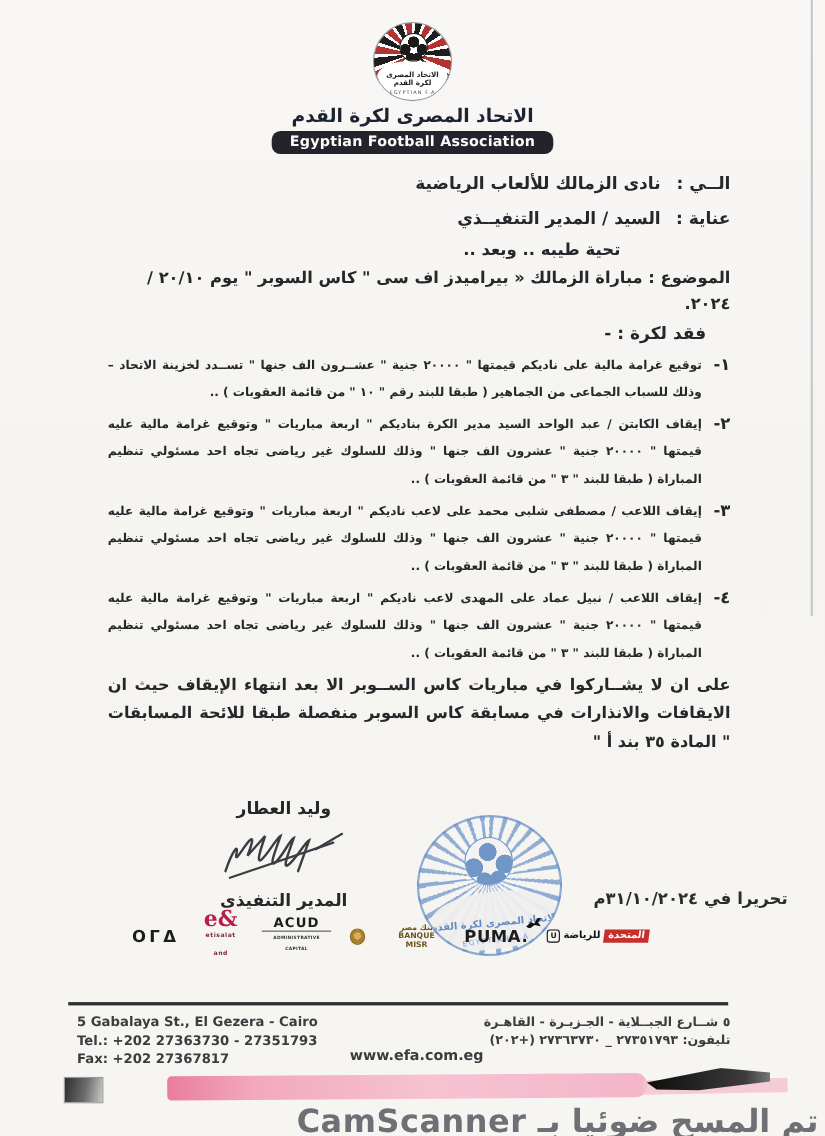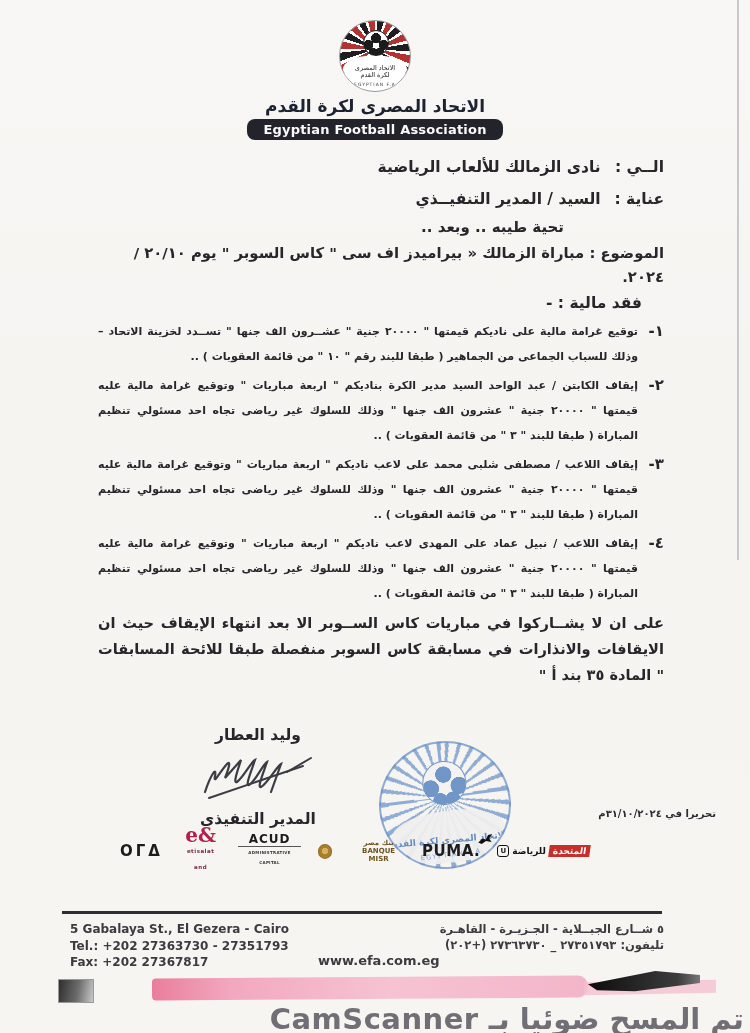--- a/index.html
+++ b/index.html
@@ -32,21 +32,21 @@
   .crest-ball{
     position:absolute;top:9px;left:23px;width:26px;height:26px;border-radius:50%;
     background:
       radial-gradient(circle at 50% 30%,#1b1b1b 0 24%,transparent 25%),
       radial-gradient(circle at 18% 58%,#1b1b1b 0 20%,transparent 21%),
       radial-gradient(circle at 82% 58%,#1b1b1b 0 20%,transparent 21%),
       radial-gradient(circle at 38% 88%,#1b1b1b 0 16%,transparent 17%),
       radial-gradient(circle at 66% 88%,#1b1b1b 0 16%,transparent 17%),#fff;
     border:1px solid #1b1b1b;
   }
-  .crest-txt{position:absolute;left:0;right:0;bottom:11px;font-size:6.5px;font-weight:normal;line-height:7px;color:#222;}
+  .crest-txt{position:absolute;left:0;right:0;bottom:11px;font-size:6.5px;font-weight:bold;line-height:7px;color:#222;}
   .crest-arc{position:absolute;left:0;right:0;bottom:3px;font-size:4.5px;color:#444;letter-spacing:1px;}
   .org-ar{margin-top:4px;font-size:17px;font-weight:bold;color:#1c2330;}
   .org-banner{
     display:inline-block;margin-top:3px;background:#23232c;color:#fbfbfb;
     font-size:13px;font-weight:bold;padding:3px 16px;border-radius:8px;letter-spacing:.2px;
   }
 
   
   .body-txt{
     position:absolute;top:148px;left:0;width:100%;height:578px;overflow:hidden;
@@ -83,21 +83,21 @@
     background:
       radial-gradient(circle at 50% 30%,#5c8ccd 0 22%,transparent 23%),
       radial-gradient(circle at 16% 60%,#5c8ccd 0 19%,transparent 20%),
       radial-gradient(circle at 84% 60%,#5c8ccd 0 19%,transparent 20%),
       radial-gradient(circle at 36% 90%,#5c8ccd 0 15%,transparent 16%),
       radial-gradient(circle at 66% 90%,#5c8ccd 0 15%,transparent 16%),#fdfdff;
     border:1.5px solid #5c8ccd;
   }
   .stamp-txt{position:absolute;left:0;right:0;bottom:22px;text-align:center;font-size:9px;font-weight:bold;color:#4d7ec2;transform:rotate(2deg);}
   .stamp-arc{position:absolute;left:0;right:0;bottom:8px;text-align:center;font-size:6.5px;color:#6a94d2;letter-spacing:1.5px;}
-  .date-line{position:absolute;right:34px;top:808px;font-size:10px;font-weight:bold;direction:rtl;color:#2b2b30;}
+  .date-line{position:absolute;right:34px;top:808px;font-size:15px;font-weight:bold;direction:rtl;color:#2b2b30;}
 
   
   .logos{position:absolute;left:120px;top:827px;width:470px;display:flex;align-items:center;gap:17px;}
   .logo{text-align:center;color:#1c1c1c;}
   .logo-ora{font-size:15px;font-weight:bold;letter-spacing:3px;}
   .logo-eand{color:#b41f4e;font-size:20px;font-weight:bold;font-family:"DejaVu Serif","Liberation Serif",serif;line-height:16px;}
   .logo-eand .sub{display:block;color:#7a2743;font-size:5.5px;font-family:"DejaVu Sans",sans-serif;letter-spacing:.5px;}
   .logo-acud{font-size:12px;font-weight:bold;letter-spacing:1px;line-height:10px;}
   .logo-acud .sub{display:block;font-size:4px;letter-spacing:.3px;color:#333;border-top:1px solid #555;margin-top:2px;padding-top:1px;}
   .logo-banque{display:flex;align-items:center;gap:20px;}
@@ -153,21 +153,21 @@
     <div class="row-line">
       <span class="lbl">الــي :</span>
       <span>نادى الزمالك للألعاب الرياضية</span>
     </div>
     <div class="row-line">
       <span class="lbl">عناية :</span>
       <span>السيد / المدير التنفيــذي</span>
     </div>
     <div class="greeting">تحية طيبه .. وبعد ..</div>
     <div class="subject">الموضوع : مباراة الزمالك « بيراميدز اف سى " كاس السوبر " يوم ٢٠/١٠ /٢٠٢٤.</div>
-    <div class="decided">فقد مالية : -</div>
+    <div class="decided">فقد لكرة : -</div>
 
     <div class="items">
       <div class="item">
         <div class="item-num">١-</div>
         <div class="item-text">توقيع غرامة مالية على ناديكم قيمتها " ٢٠٠٠٠ جنية " عشــرون الف جنها " تســدد لخزينة الاتحاد – وذلك للسباب الجماعى من الجماهير ( طبقا للبند رقم " ١٠ " من قائمة العقوبات ) ..</div>
       </div>
       <div class="item">
         <div class="item-num">٢-</div>
         <div class="item-text">إيقاف الكابتن / عبد الواحد السيد مدير الكرة بناديكم " اربعة مباريات " وتوقيع غرامة مالية عليه قيمتها " ٢٠٠٠٠ جنية " عشرون الف جنها " وذلك للسلوك غير رياضى تجاه احد مسئولي تنظيم المباراة ( طبقا للبند " ٣ " من قائمة العقوبات ) ..</div>
       </div>

